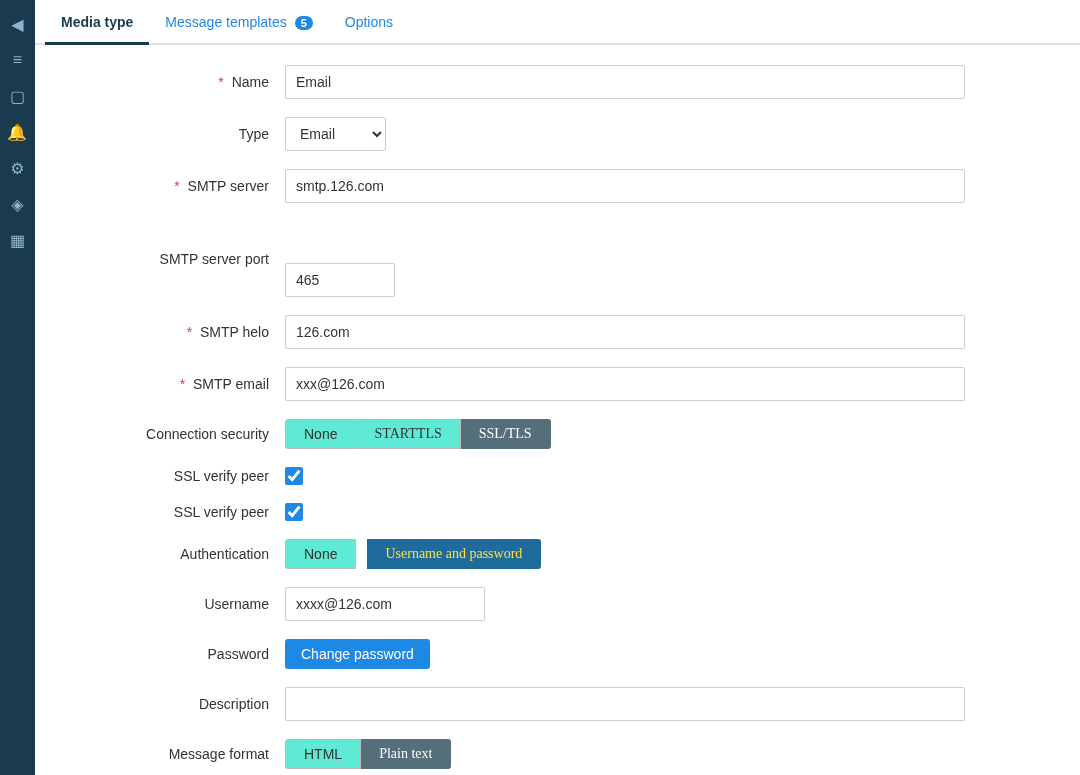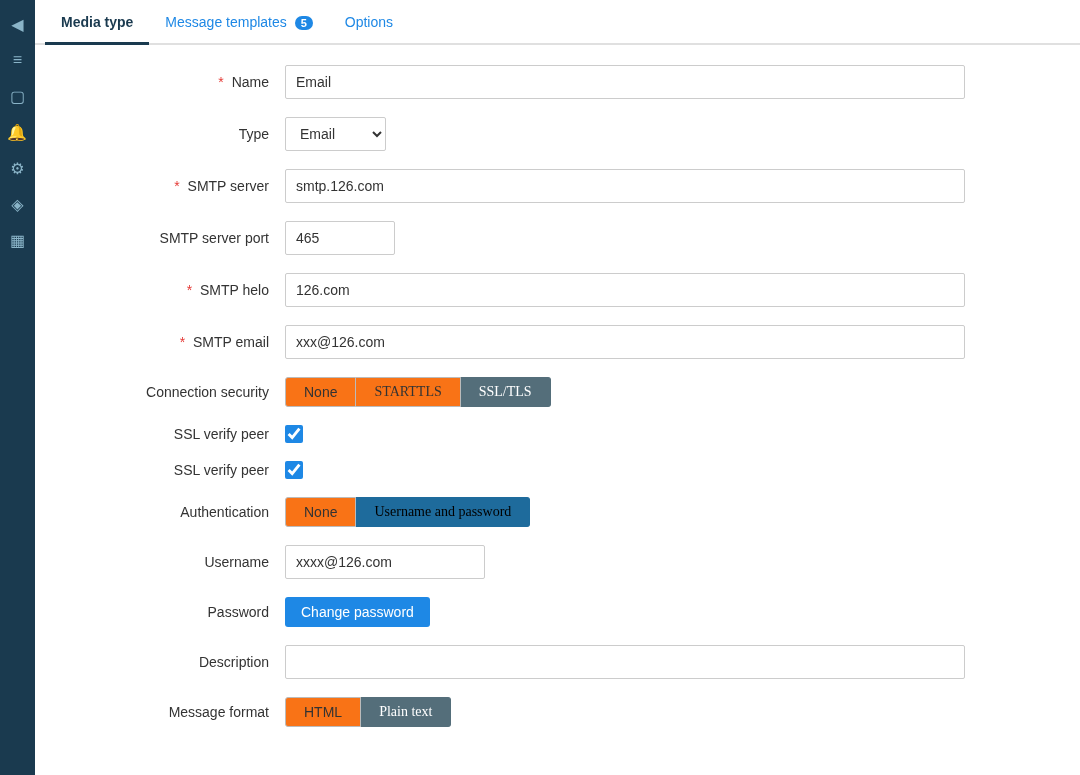--- a/index.html
+++ b/index.html
@@ -113,36 +113,37 @@
       border: 1px solid #ccc;
       border-radius: 2px;
       padding: 4px 10px;
       font-size: 14px;
       color: #333;
       outline: none;
     }
     .form-control-short {
       width: 110px;
       flex: none;
+      margin-top: 42px;
     }
 
     select.form-control {
       padding-right: 4px;
       cursor: pointer;
       background: #fff;
     }
 
     
     .btn-group {
       display: flex;
     }
     .btn-toggle {
       padding: 6px 18px;
       border: 1px solid #bbb;
-      background: #f97316;
+      background: #5eead4;
       color: #333;
       cursor: pointer;
       font-size: 14px;
       outline: none;
     }
     .btn-toggle:first-child {
       border-radius: 3px 0 0 3px;
     }
     .btn-toggle:last-child {
       border-radius: 0 3px 3px 0;
@@ -151,22 +152,23 @@
       border-left: none;
       font-family: Liberation Serif, serif;
     }
     .btn-toggle.active {
       background: #546e7a;
       color: #fff;
       border-color: #546e7a;
     }
     .btn-toggle.active-blue {
       background: #1e6b9c;
-      color: #000000;
+      color: #fde047;
       border-color: #1e6b9c;
+      margin-left: 11px;
     }
 
     
     .checkbox-wrap {
       display: flex;
       align-items: center;
     }
     .checkbox-wrap input[type="checkbox"] {
       width: 18px;
       height: 18px;

